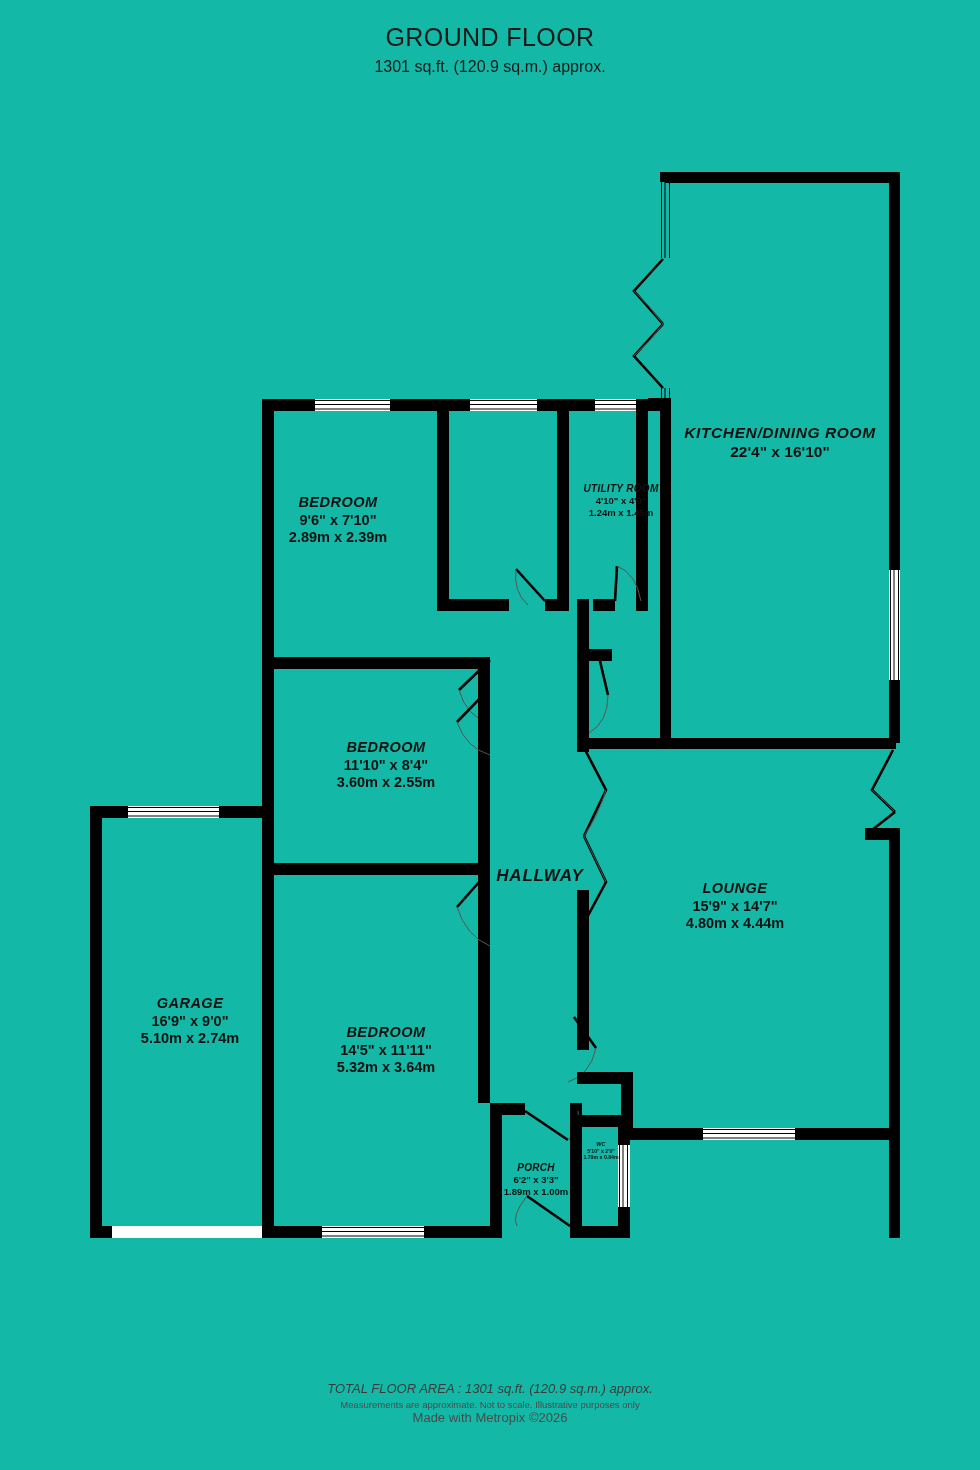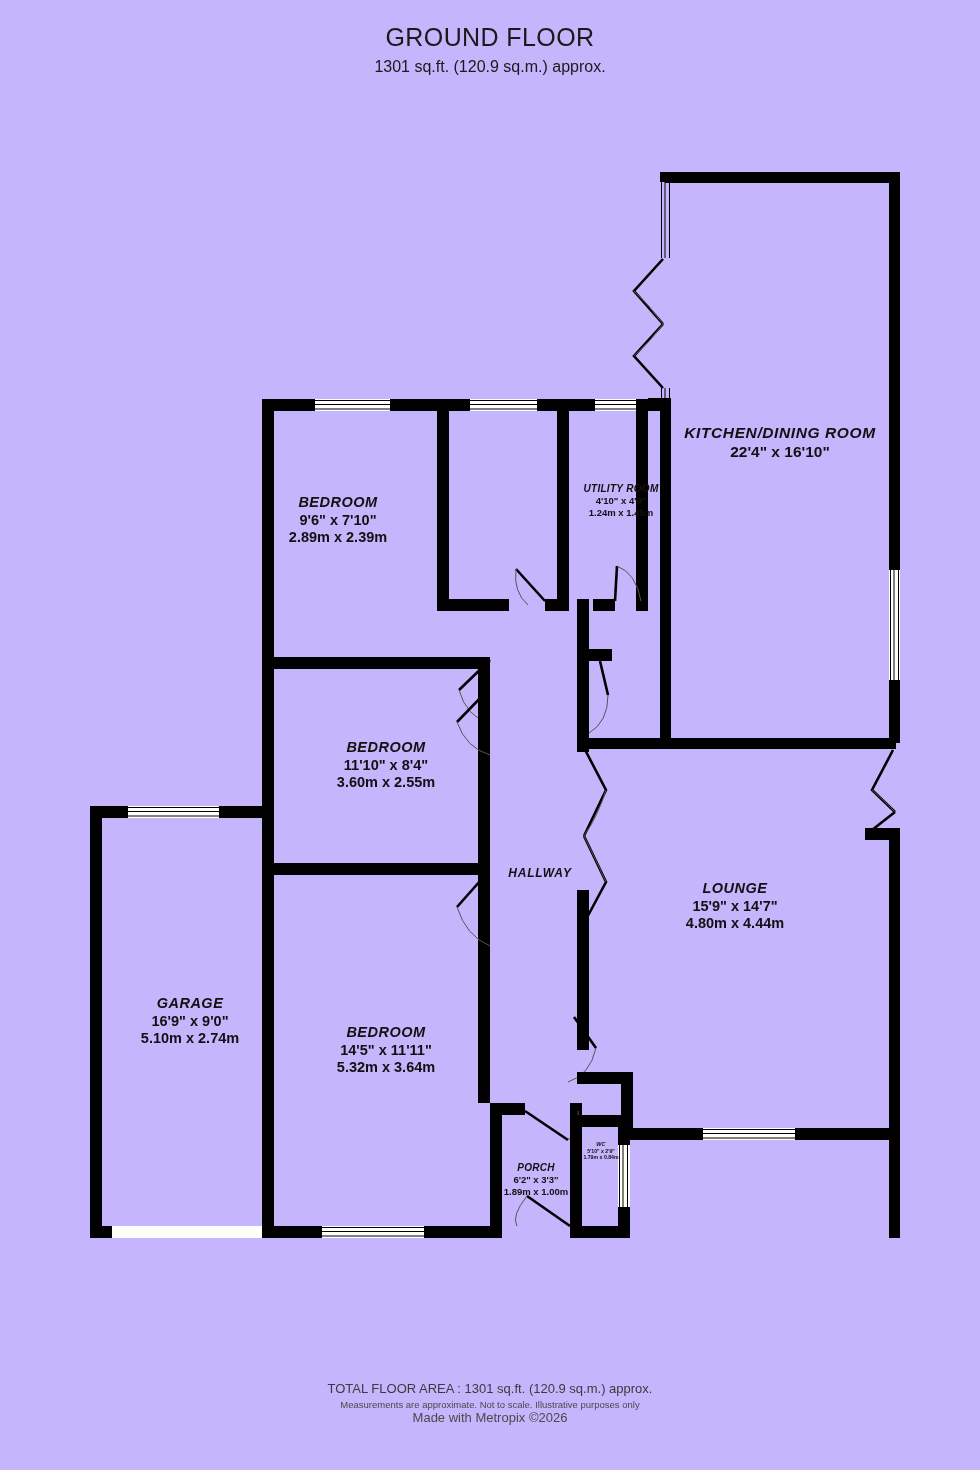--- a/index.html
+++ b/index.html
@@ -13,21 +13,21 @@
     height: 1470px;
     font-family: "Liberation Sans", sans-serif;
     color: #1a1a1a;
     position: relative;
     overflow: hidden;
   }
   #floorplan-page {
     position: relative;
     width: 980px;
     height: 1470px;
-    background: #c4b5fd;
+    background: #14b8a6;
   }
 
   
   .header {
     position: absolute;
     top: 22px;
     left: 0;
     width: 980px;
     text-align: center;
   }
@@ -48,20 +48,21 @@
     position: absolute;
     top: 1380px;
     left: 0;
     width: 980px;
     text-align: center;
   }
   .footer .total-area {
     font-size: 13px;
     line-height: 18px;
     color: #3b3b3b;
+    font-style: italic;
   }
   .footer .disclaimer {
     font-size: 9.5px;
     line-height: 13px;
     color: #4a4a4a;
   }
   .footer .credit {
     font-size: 13px;
     line-height: 13px;
     color: #4a4a4a;
@@ -100,21 +101,21 @@
     display: block;
   }
   .size-lg .rname { font-size: 15.5px; letter-spacing: 0.6px; }
   .size-lg .rdim  { font-size: 15.5px; }
   .size-md .rname { font-size: 14.5px; letter-spacing: 0.5px; }
   .size-md .rdim  { font-size: 14.5px; }
   .size-sm .rname { font-size: 10px; letter-spacing: 0.3px; }
   .size-sm .rdim  { font-size: 9.5px; }
   .size-xs .rname { font-size: 5.5px; letter-spacing: 0.2px; }
   .size-xs .rdim  { font-size: 5.2px; }
-  .hall-label .rname { font-size: 12px; letter-spacing: 0.8px; }
+  .hall-label .rname { font-size: 17px; letter-spacing: 0.8px; }
 </style>
 </head>
 <body>
 
 <div id="floorplan-page">
 
   <div class="header">
     <div class="title">GROUND FLOOR</div>
     <div class="subtitle">1301 sq.ft. (120.9 sq.m.) approx.</div>
   </div>

